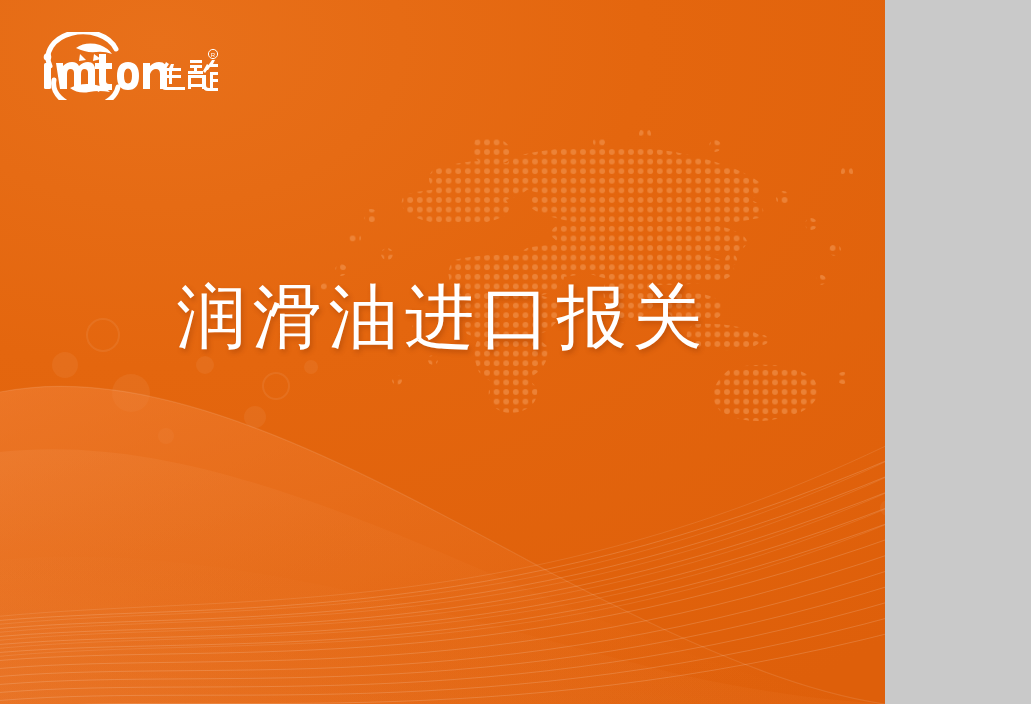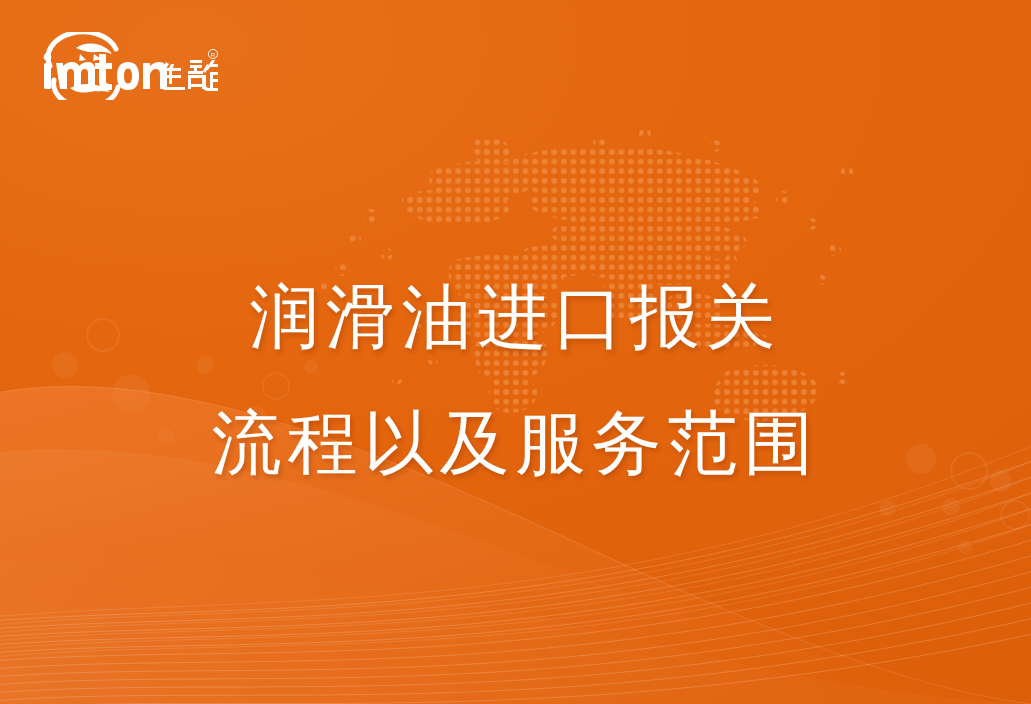--- a/index.html
+++ b/index.html
@@ -8,21 +8,21 @@
     padding: 0;
     background: #c9c9c9;
   }
   body {
     font-family: "Liberation Sans", "DejaVu Sans", sans-serif;
   }
 
   
   .banner {
     position: relative;
-    width: 1031px;
+    width: 885px;
     height: 704px;
     overflow: hidden;
     background: #be185d;
     user-select: none;
   }
 
   
   .bg-base {
     position: absolute;
     inset: 0;
@@ -282,16 +282,15 @@
 
       <g>
         <circle cx="173" cy="22" r="4.6" fill="none" stroke="#ffffff" stroke-width="1"></circle>
         <text x="173" y="25" fill="#ffffff" font-size="6" font-family="Liberation Sans, sans-serif" text-anchor="middle">R</text>
       </g>
     </svg>
   </div>
 
   <div class="title-block">
     <div class="title-line">润滑油进口报关</div>
-    <div class="title-line">流程以及服务范围</div>
   </div>
 
 </div>
 
 </body></html>

